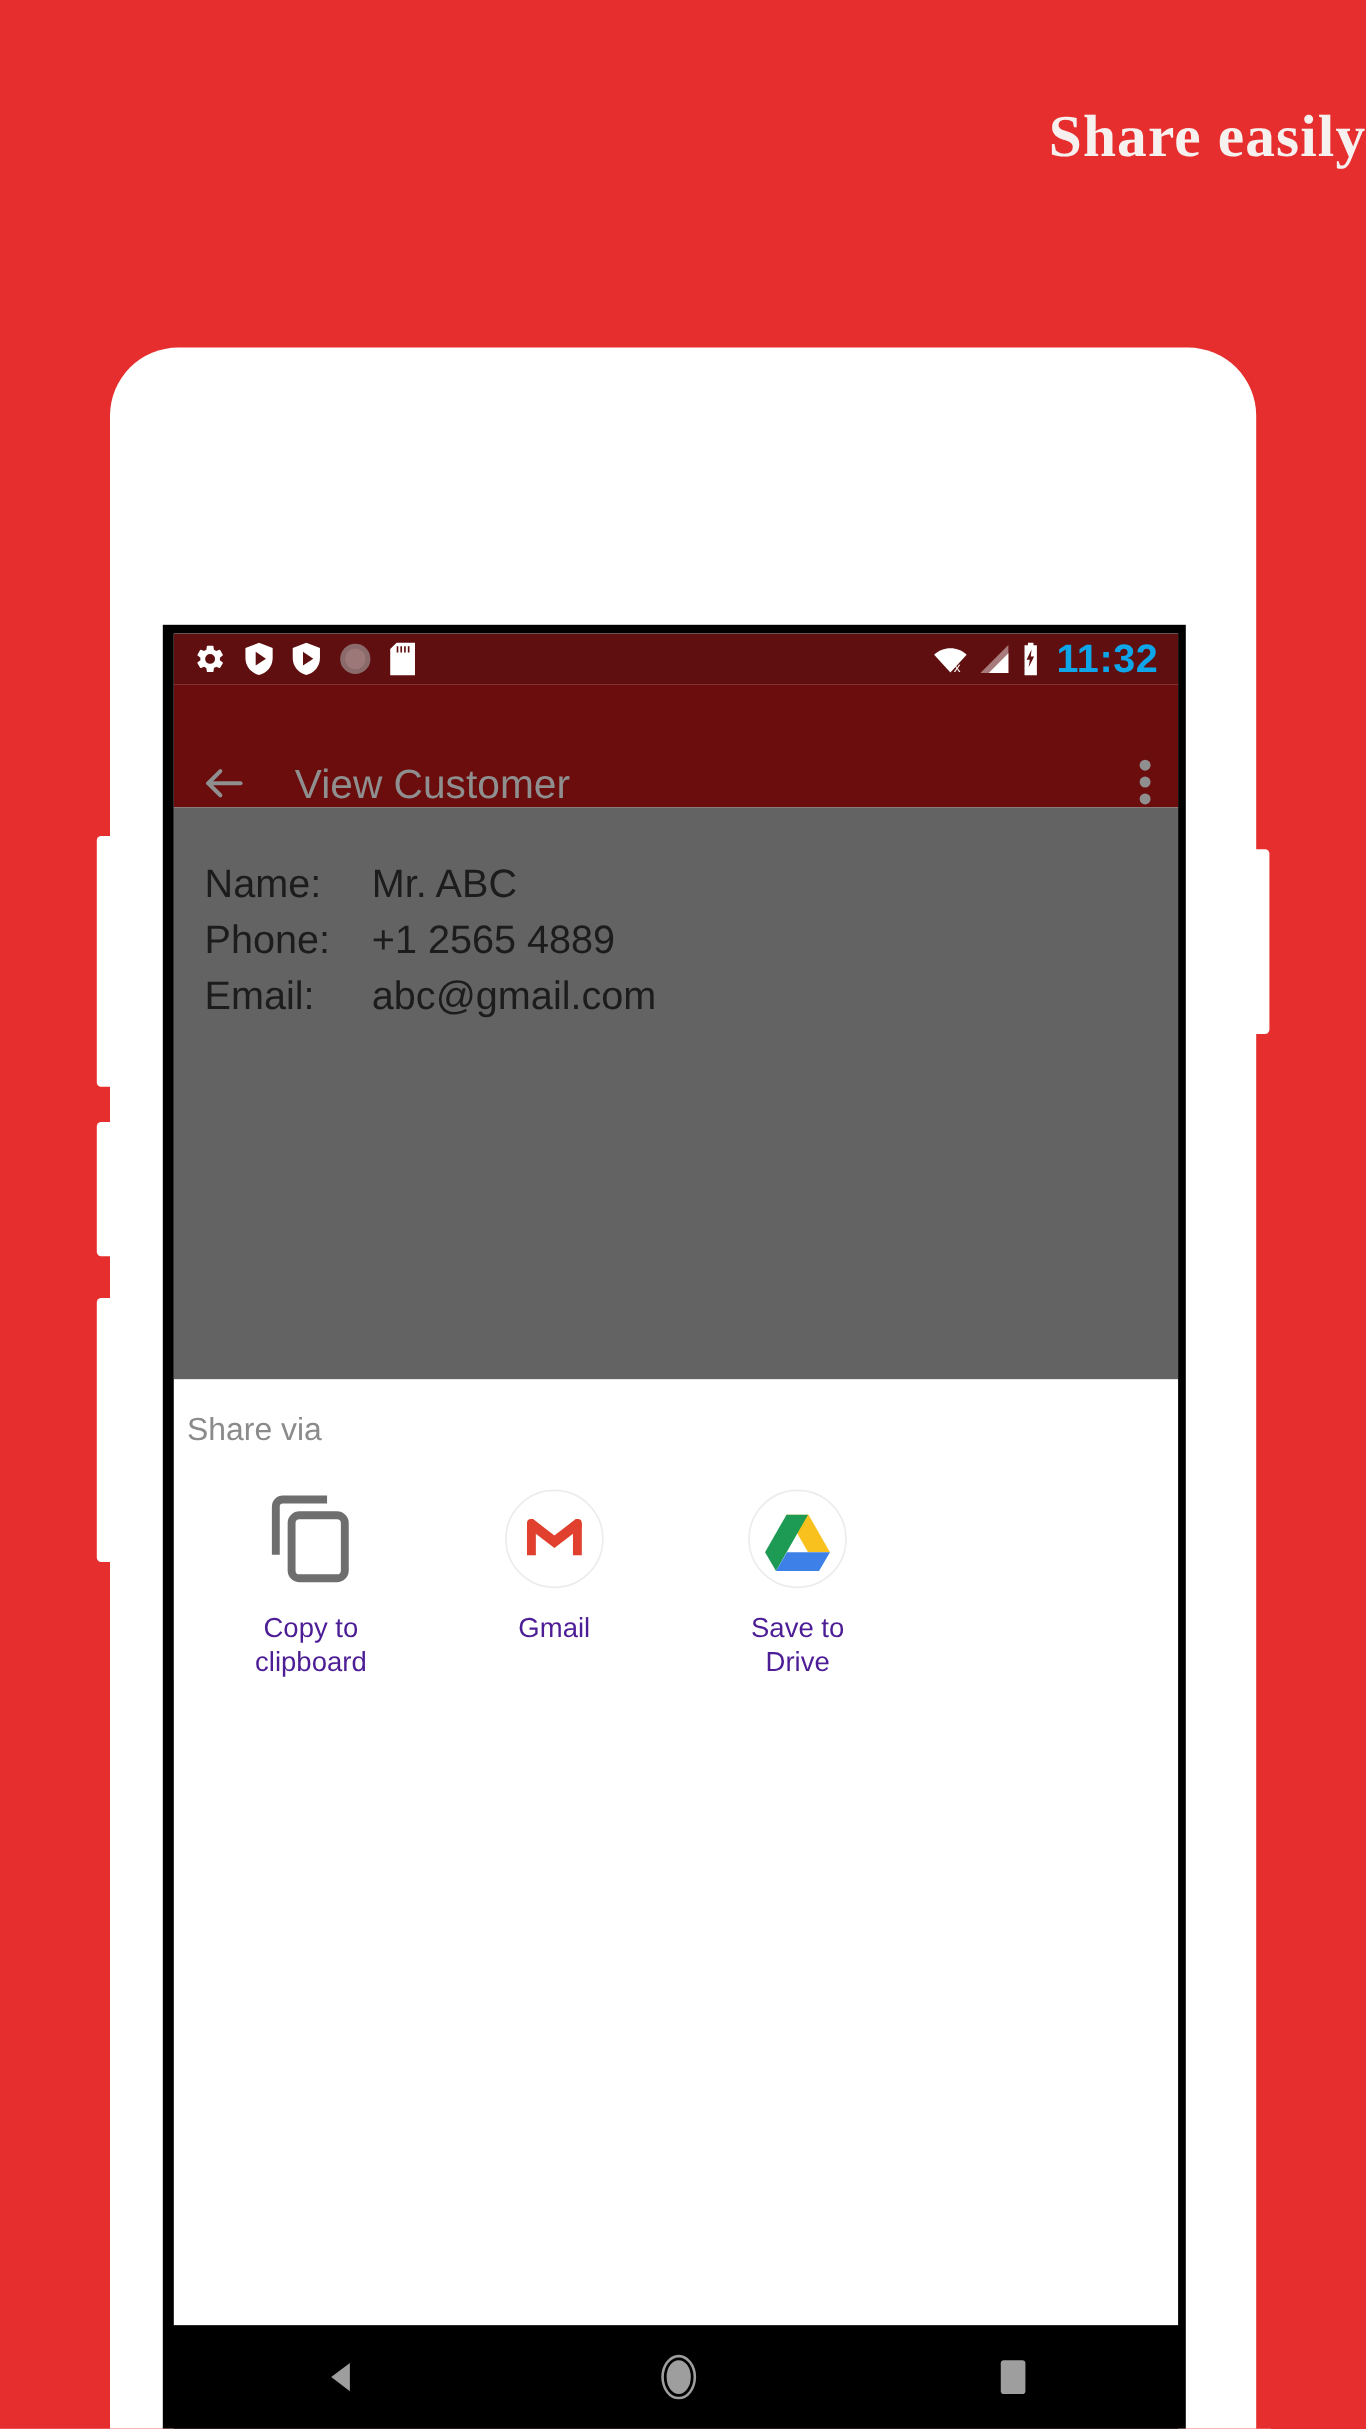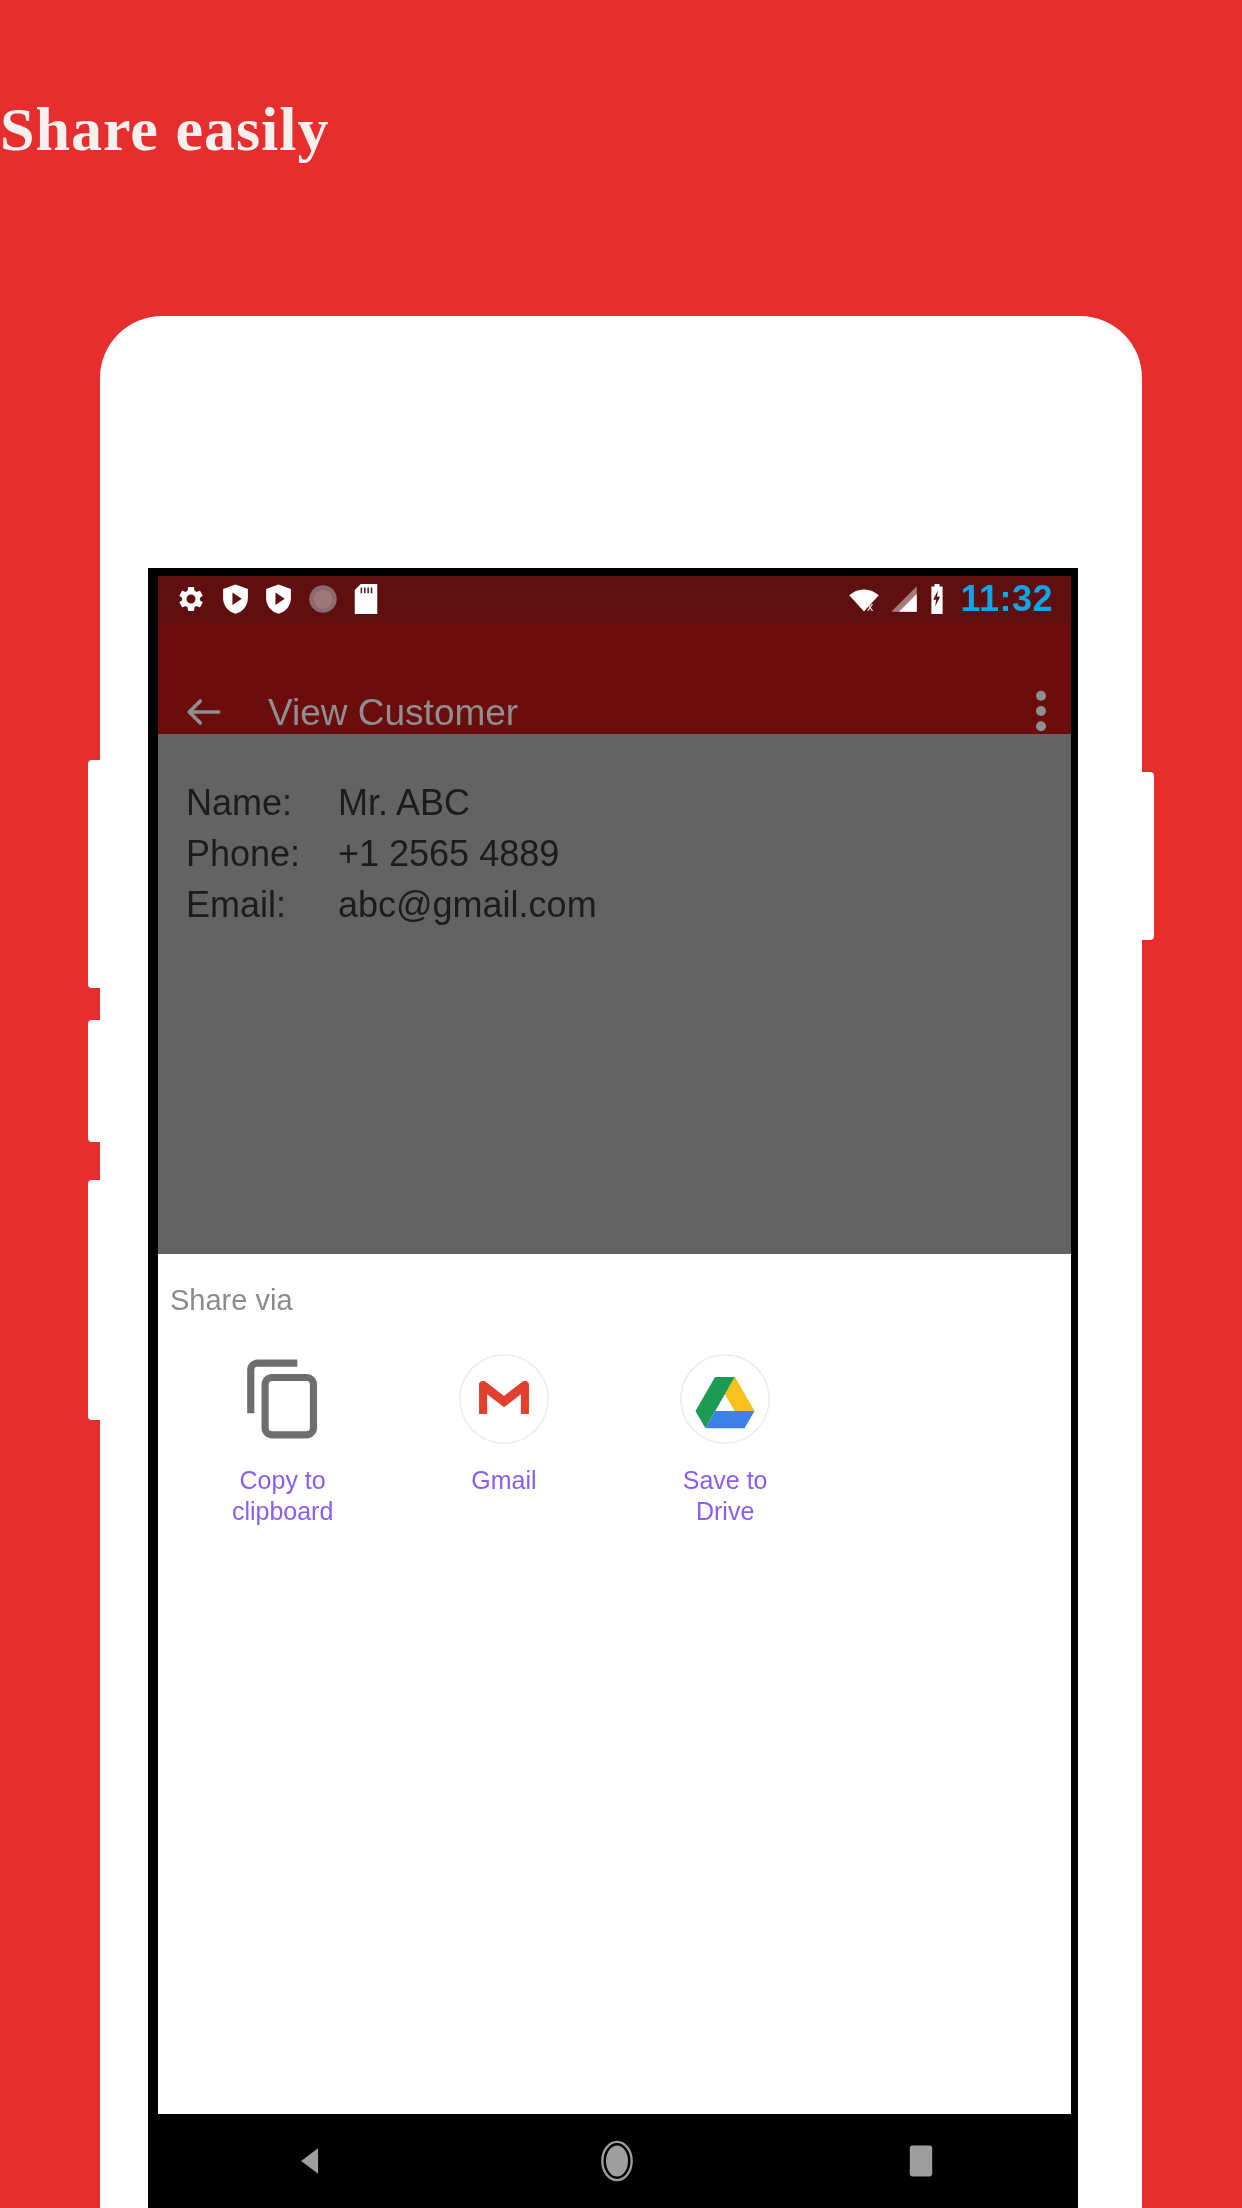--- a/index.html
+++ b/index.html
@@ -15,23 +15,23 @@
     font-family: "Liberation Sans", sans-serif;
     position: relative;
   }
 
   
   .headline {
     position: absolute;
     top: 95px;
     left: 0;
     width: 1242px;
-    text-align: left;
+    text-align: right;
     font-family: "Liberation Serif", serif;
-    font-size: 62px;
+    font-size: 54px;
     font-weight: 700;
     color: #f6f1ef;
     letter-spacing: 1px;
     line-height: 1.1;
   }
 
   
   .phone-frame {
     position: absolute;
     left: 100px;
@@ -169,21 +169,21 @@
   .share-icon-wrap {
     width: 96px;
     height: 96px;
     display: flex;
     align-items: center;
     justify-content: center;
     margin-bottom: 18px;
   }
   .share-label {
     font-size: 25px;
-    color: #8b5cf6;
+    color: #4c1d95;
     text-align: center;
     line-height: 1.22;
     max-width: 150px;
   }
 
   
   .nav-bar {
     position: absolute;
     left: 158px;
     top: 2114px;

